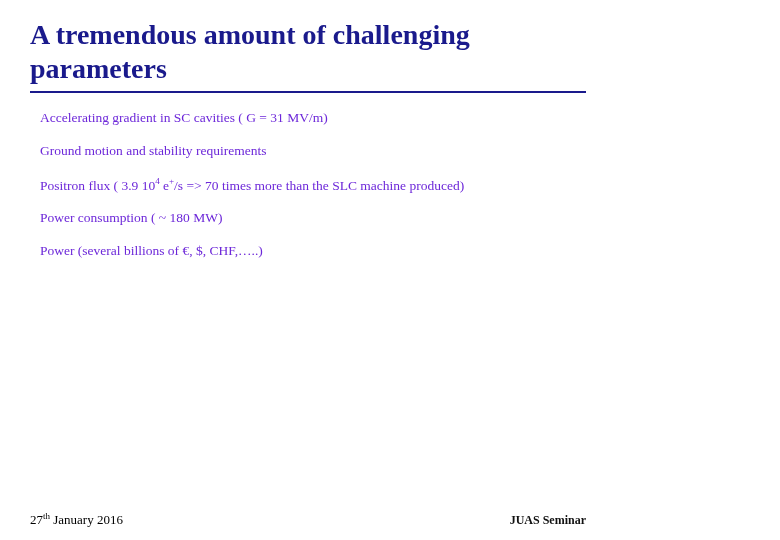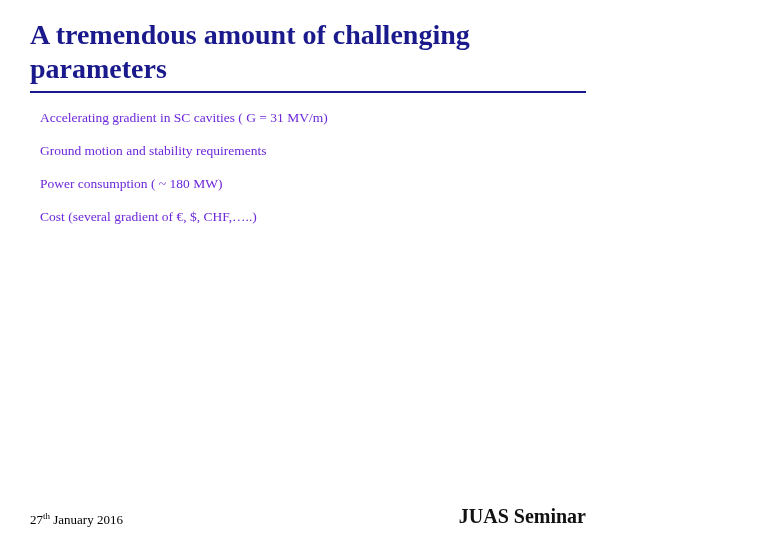--- a/index.html
+++ b/index.html
@@ -71,21 +71,21 @@
     .footer-left {
       font-size: 13px;
       color: #000000;
     }
 
     .footer-left sup {
       font-size: 9px;
     }
 
     .footer-right {
-      font-size: 20px;
+      font-size: 12px;
       font-weight: bold;
       color: #111111;
     }
   </style>
 </head>
 <body>
 
 <div class="slide-container">
 
   <div class="slide-title">A tremendous amount of challenging parameters</div>
@@ -95,28 +95,31 @@
 
     <div class="bullet-item">
       Accelerating gradient in SC cavities  ( G = 31 MV/m)
     </div>
 
 
     <div class="bullet-item">
       Ground motion and stability requirements
     </div>
 
+    <div class="bullet-item">
+      Positron flux ( 3.9 10<sup>4</sup> e<sup>+</sup>/s  =&gt; 70 times more than the SLC machine produced)
+    </div>
 
 
     <div class="bullet-item">
       Power consumption  ( ~ 180 MW)
     </div>
 
     <div class="bullet-item">
-      Cost  (several gradient of €, $, CHF,…..)
+      Power  (several billions of €, $, CHF,…..)
     </div>
 
 
   </div>
 
   <div class="footer">
     <div class="footer-left">
       27<sup>th</sup> January 2016
     </div>
     <div class="footer-right">JUAS Seminar</div>

